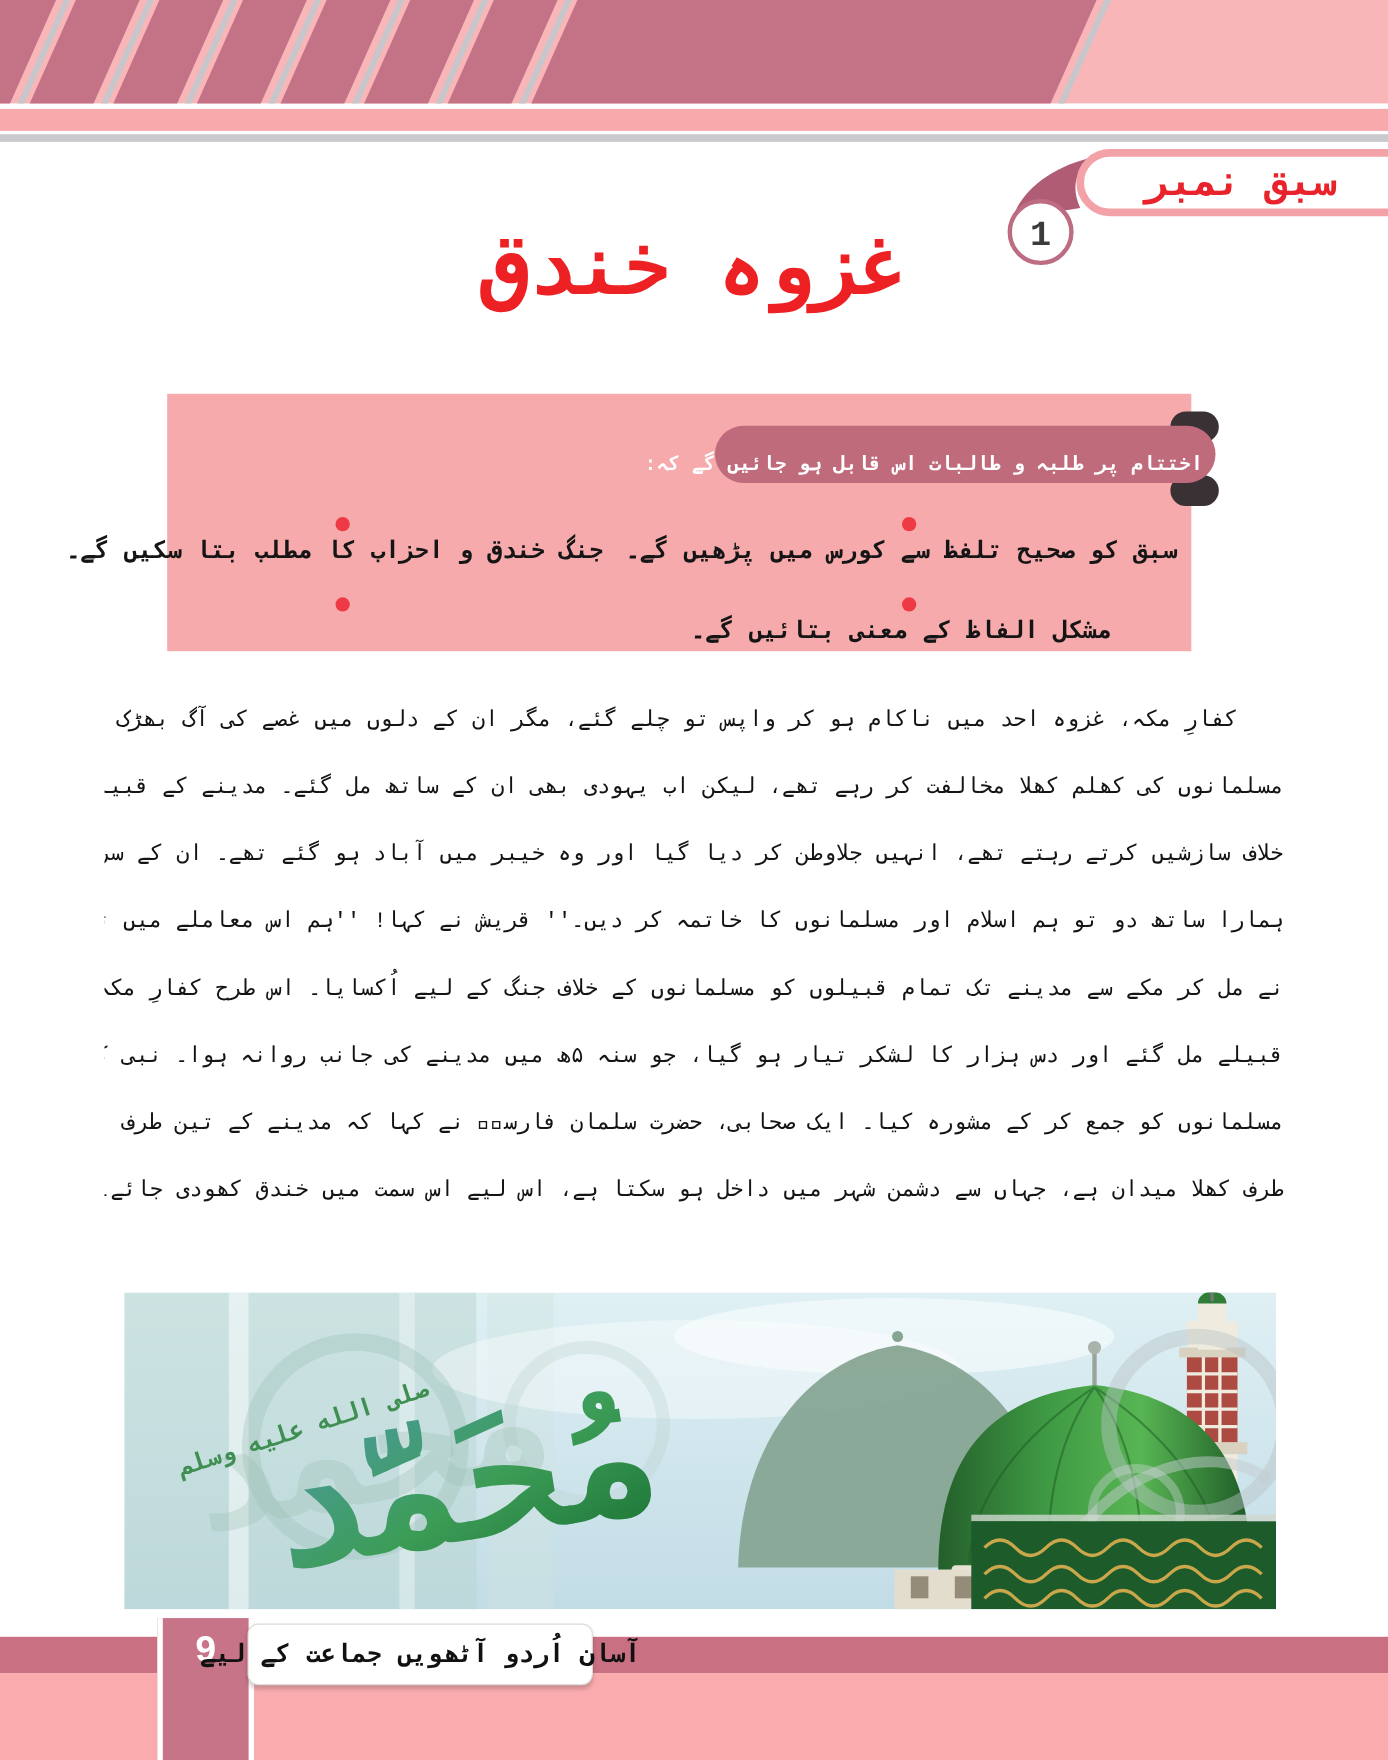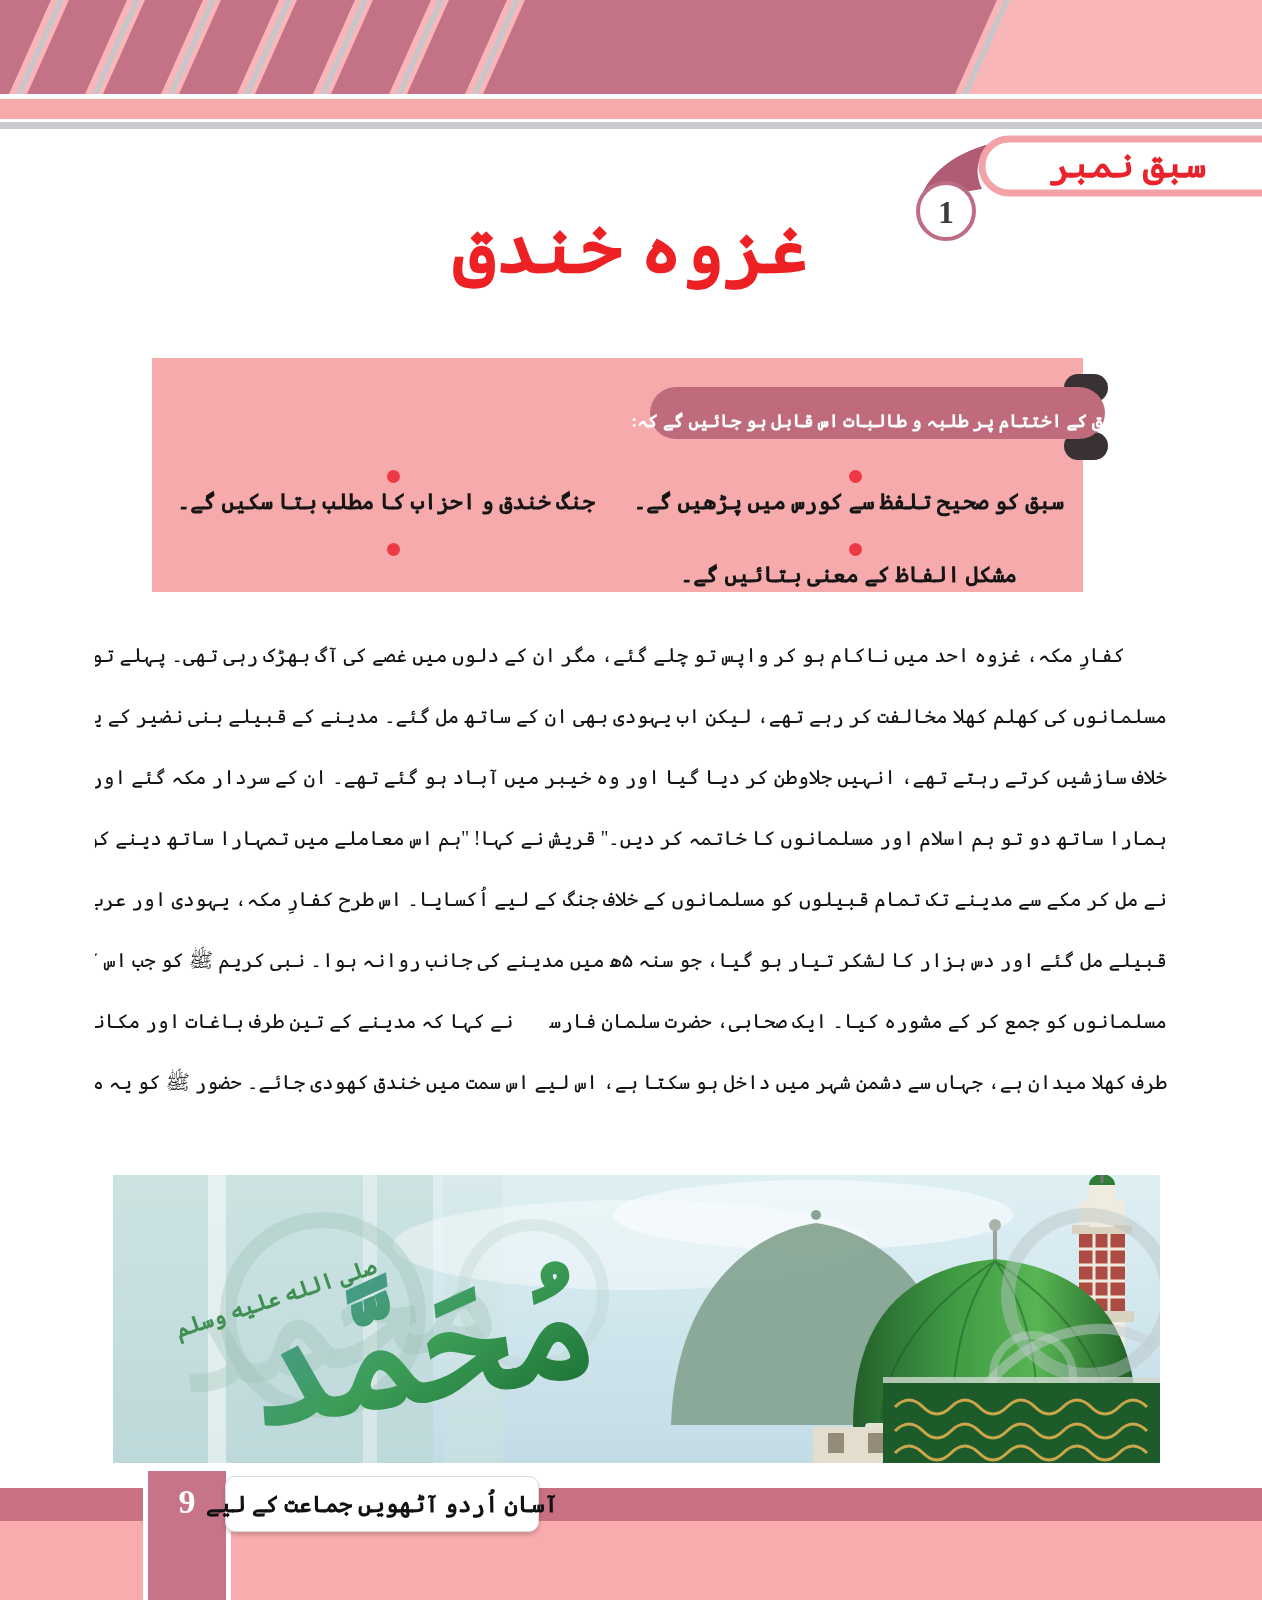--- a/index.html
+++ b/index.html
@@ -1,17 +1,17 @@
 <!DOCTYPE html>
 <html lang="ur" dir="ltr"><head>
 <meta charset="utf-8">
 <style>
   html,body{margin:0;padding:0;background:#ffffff;}
   .page{position:relative;width:1262px;height:1600px;background:#ffffff;overflow:hidden;
-        font-family:Liberation Serif, serif;}
+        font-family:Liberation Mono, monospace;}
 
   
   .top-band{position:absolute;left:0;top:0;width:1262px;height:94px;background:#f9b6b8;overflow:hidden;}
   .stripe{position:absolute;top:-12px;height:118px;width:58px;background:#c47286;transform:skewX(-24deg);}
   .stripe::after{content:"";position:absolute;right:-13px;top:0;width:6px;height:100%;background:#c6c6cb;}
   .stripe.big{width:472px;}
   .pink-strip{position:absolute;left:0;top:99px;width:1262px;height:20px;background:#f7a9ac;}
   .gray-strip{position:absolute;left:0;top:122px;width:1262px;height:7px;background:#cacace;}
 
   

